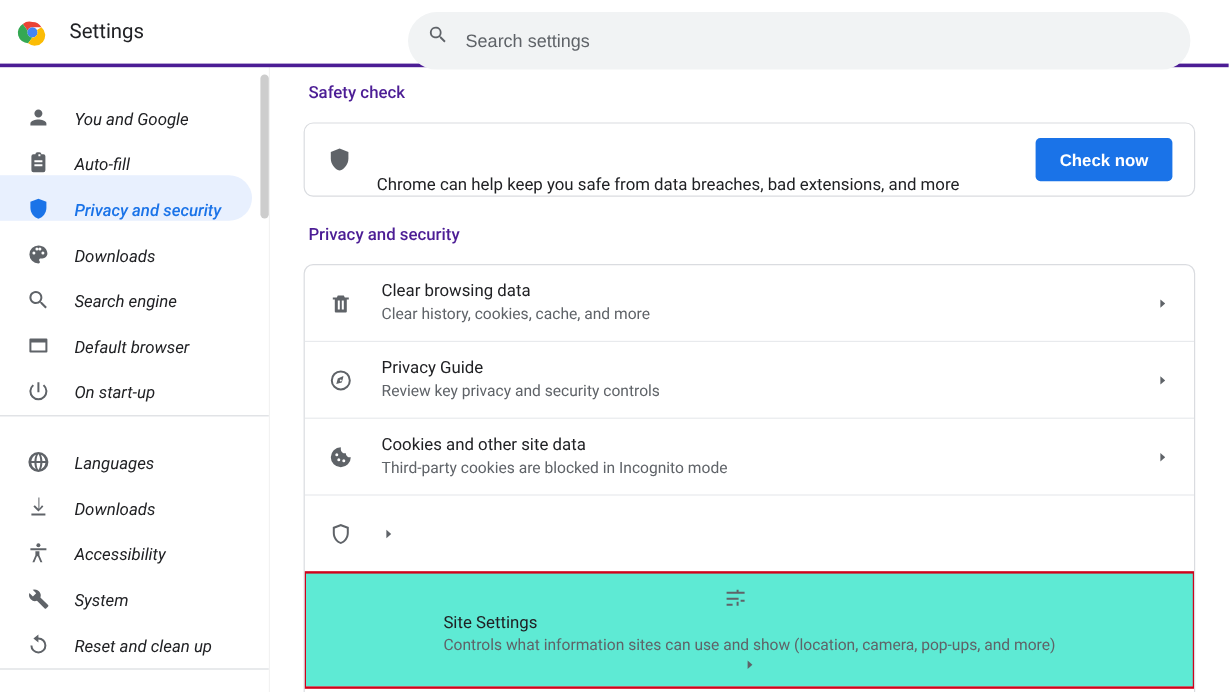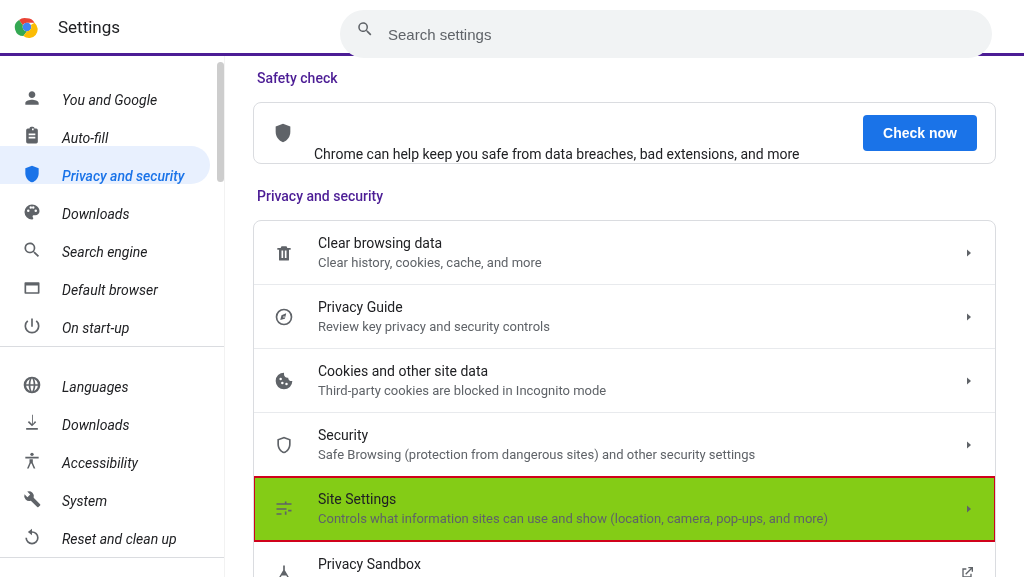--- a/index.html
+++ b/index.html
@@ -73,23 +73,24 @@
     border-bottom:1px solid #e8eaed; cursor:pointer; position:relative;
   }
   .row:last-child { border-bottom:none; }
   .row .row-icon { width:20px; height:20px; margin-right:24px; display:flex; align-items:center; justify-content:center; }
   .row .row-icon svg { width:20px; height:20px; fill:#5f6368; }
   .row .texts { flex:1; }
   .row .title { font-size:14px; color:#202124; line-height:20px; }
   .row .sub { font-size:13px; color:#5f6368; line-height:18px; margin-top:1px; }
   .row .chev { width:12px; height:12px; fill:#5f6368; }
   .row.highlighted {
-    background:#84cc16;
+    background:#5eead4;
     outline:2px solid #d0021b;
     outline-offset:-1px;
+    flex-direction:column;
   }
 </style>
 </head>
 <body>
 
 <svg width="0" height="0" style="position:absolute">
   <defs>
     <g id="i-person">
         <path d="M12 12c2.2 0 4-1.8 4-4s-1.8-4-4-4-4 1.8-4 4 1.8 4 4 4zm0 2c-2.7 0-8 1.3-8 4v2h16v-2c0-2.7-5.3-4-8-4z"></path>
       </g>
@@ -349,24 +350,20 @@
           <svg class="chev" viewBox="0 0 24 24">
             <use href="#i-chev"></use>
           </svg>
         </div>
         <div class="row">
           <span class="row-icon">
             <svg viewBox="0 0 24 24">
               <use href="#i-shield-outline"></use>
             </svg>
           </span>
-          <span class="texts">
-            <div class="title">Security</div>
-            <div class="sub">Safe Browsing (protection from dangerous sites) and other security settings</div>
-          </span>
           <svg class="chev" viewBox="0 0 24 24">
             <use href="#i-chev"></use>
           </svg>
         </div>
         <div class="row highlighted">
           <span class="row-icon">
             <svg viewBox="0 0 24 24">
               <use href="#i-tune"></use>
             </svg>
           </span>

